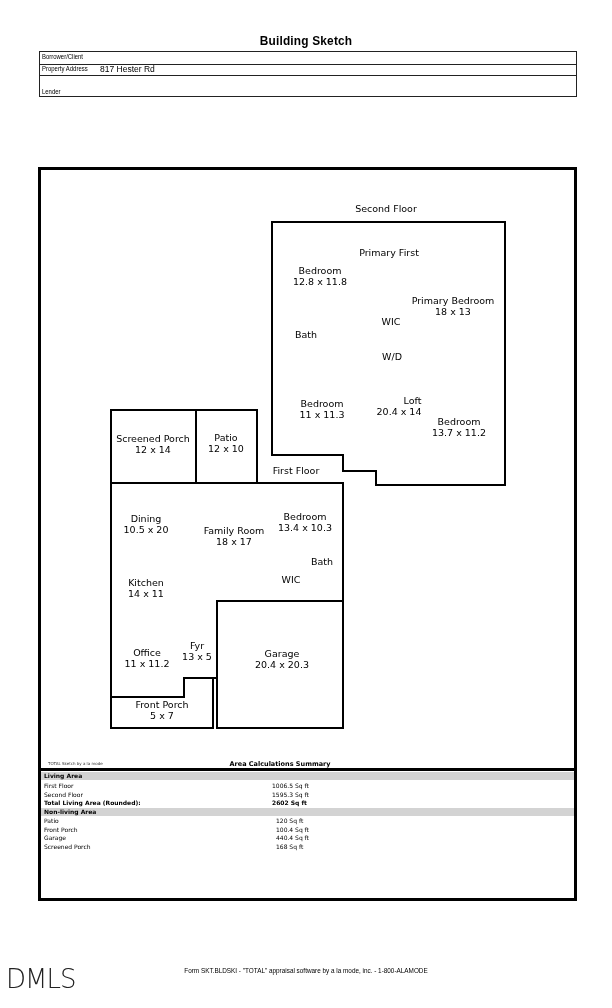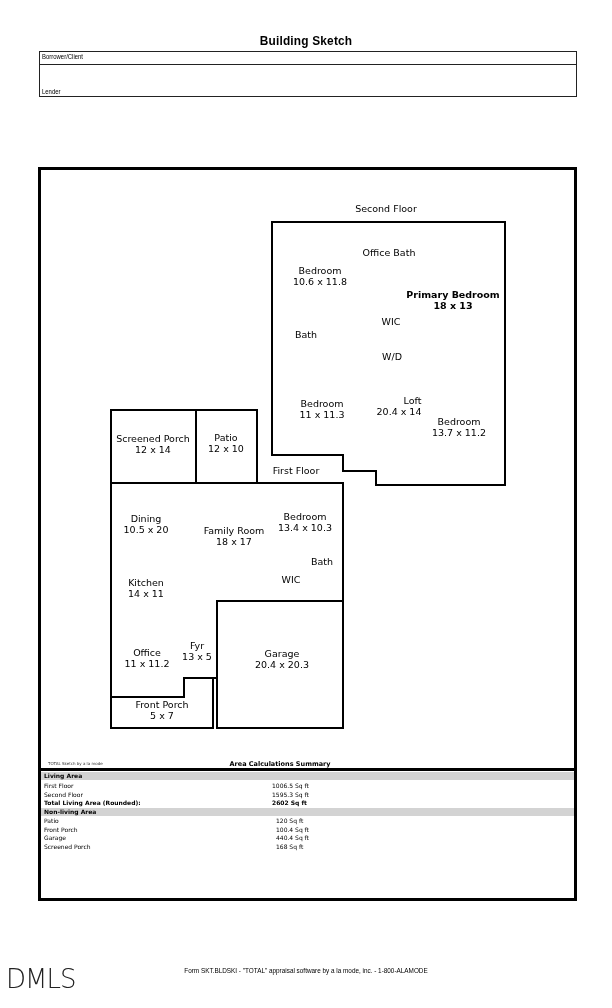--- a/index.html
+++ b/index.html
@@ -26,20 +26,24 @@
 </head>
 <body>
 
 <div class="abs title">Building Sketch</div>
 
 <div class="abs hdr">
   <div class="row" style="top:0;">
     <span class="lbl">Borrower/Client</span>
     <span class="val"></span>
   </div>
+  <div class="row" style="top:11.5px;">
+    <span class="lbl">Property Address</span>
+    <span class="val">817 Hester Rd</span>
+  </div>
   <div class="row" style="top:34.5px;">
     <span class="lbl">Lender</span>
     <span class="val"></span>
   </div>
 </div>
 
 <div class="abs frame"></div>
 
 <svg class="plan" width="612" height="1008">
   <g fill="none" stroke="#000" stroke-width="2">
@@ -52,26 +56,26 @@
 
     <path d="M111,483 L343,483 L343,601 L217,601 L217,678 L184,678 L184,697 L111,697 Z"></path>
 
     <rect x="217" y="601" width="126" height="127"></rect>
 
     <path d="M111,697 L184,697 L184,678 L213,678 L213,728 L111,728 Z"></path>
   </g>
 </svg>
 
 <div class="lbltxt" style="left:386px; top:204px;">Second Floor</div>
-<div class="lbltxt" style="left:389px; top:248px;"><span>Office Bath</span></div>
+<div class="lbltxt" style="left:389px; top:248px;"><span>Primary First</span></div>
 <div class="lbltxt" style="left:320px; top:266px;">
     <div>Bedroom</div>
-    <div>10.6 x 11.8</div>
+    <div>12.8 x 11.8</div>
   </div>
-<div class="lbltxt" style="left:453px; top:290px;font-weight:bold;">
+<div class="lbltxt" style="left:453px; top:296px;">
     <div>Primary Bedroom</div>
     <div>18 x 13</div>
   </div>
 <div class="lbltxt" style="left:391px; top:317px;"><span>WIC</span></div>
 <div class="lbltxt" style="left:306px; top:330px;"><span>Bath</span></div>
 <div class="lbltxt" style="left:392px; top:352px;"><span>W/D</span></div>
 <div class="lbltxt" style="left:322px; top:399px;">
     <div>Bedroom</div>
     <div>11 x 11.3</div>
   </div>

